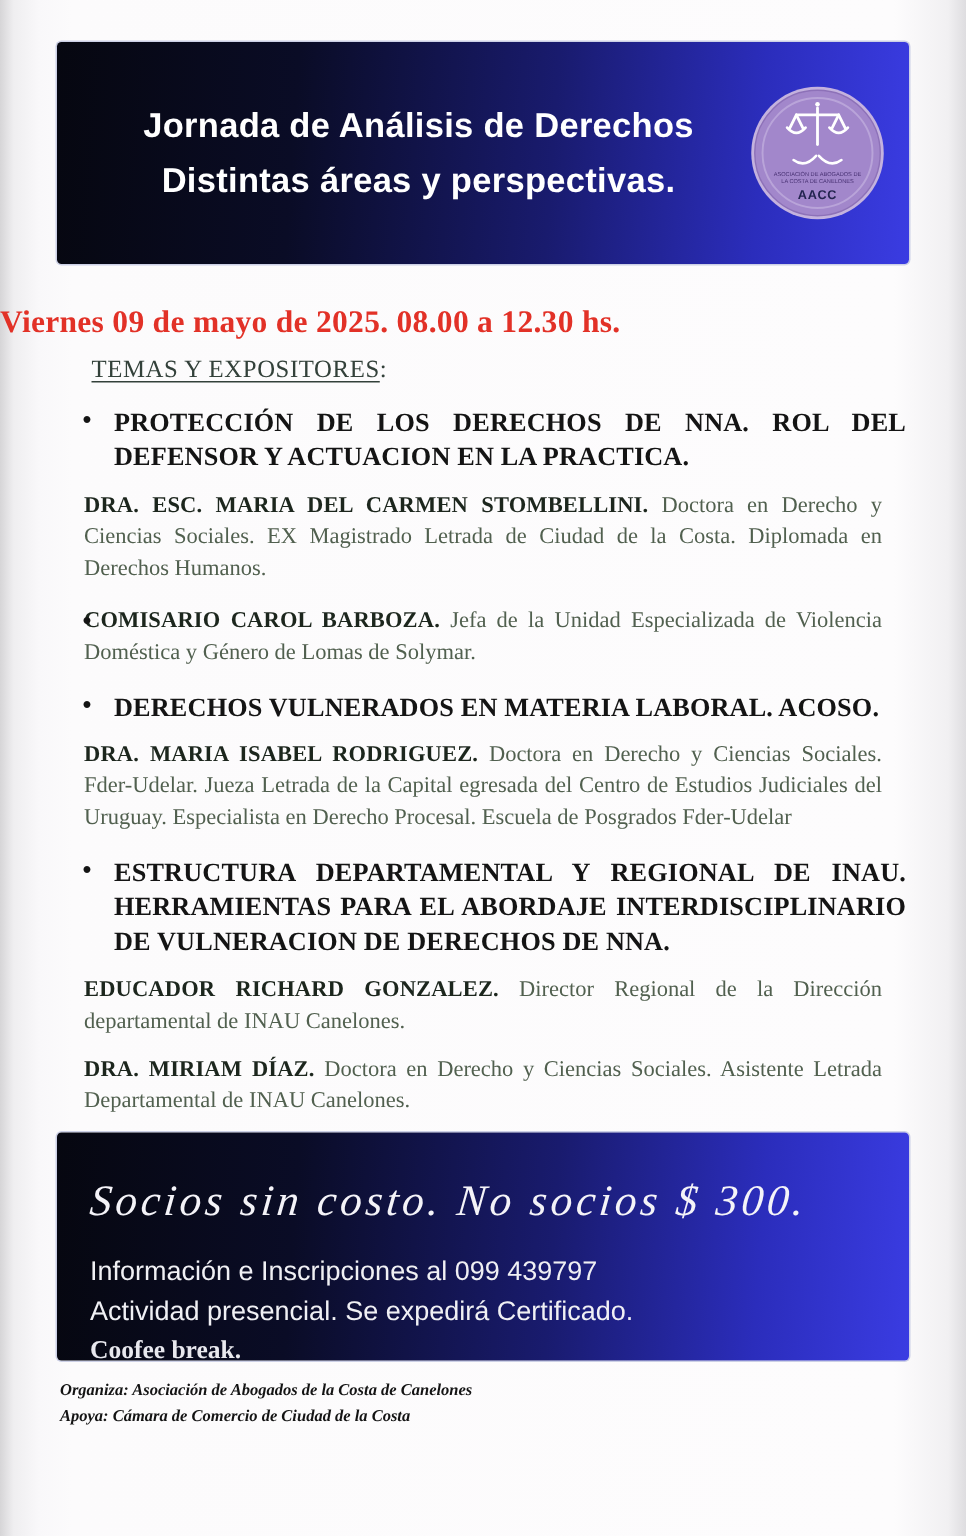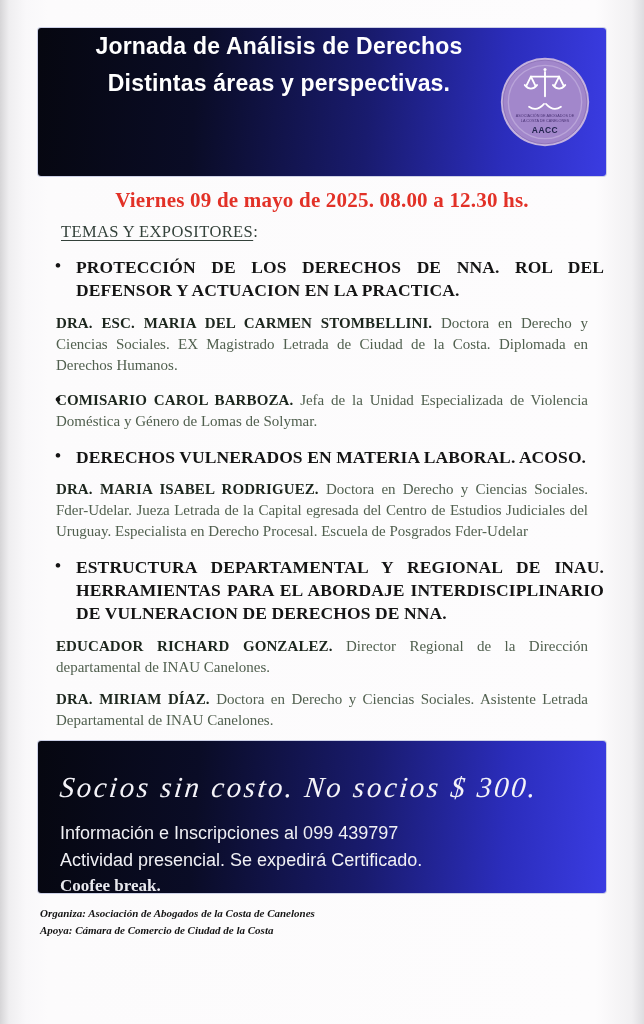--- a/index.html
+++ b/index.html
@@ -10,33 +10,33 @@
       linear-gradient(90deg,#d6d5d7 0px,#efeef0 9px,#f9f8fa 26px,#fcfbfc 48px,
                       #fdfcfd calc(100% - 48px),#f1f0f2 calc(100% - 12px),#dedde0 100%);
   }
   .page{width:644px;height:1024px;position:relative;}
 
   
   .banner{
     margin:28px 38px 0;height:148px;border-radius:3px;position:relative;
     background:linear-gradient(94deg,#060710 0%,#0a0c26 28%,#191b6e 58%,#2b2dbc 82%,#3a3ce2 100%);
     box-shadow:0 0 0 1px #ccd0e6;
-    display:flex;
+    display:flex;align-items:center;
   }
   .banner-title{
     flex:1;text-align:center;color:#ffffff;
     font-family:"Liberation Sans","DejaVu Sans",sans-serif;
     font-weight:bold;font-size:23px;line-height:1.62;
     padding:0 104px 0 18px;letter-spacing:.2px;
   }
   .logo{position:absolute;right:14px;top:50%;transform:translateY(-50%);width:94px;height:94px;}
 
   
   .date-line{
-    margin-top:12px;text-align:center;color:#e23127;
+    margin-top:26px;text-align:left;color:#e23127;
     font-weight:bold;font-size:21px;letter-spacing:.2px;
   }
   .section-heading{margin:9px 61px 0;font-size:16.5px;color:#33413a;letter-spacing:.4px;}
   .section-heading .u{text-decoration:underline;text-underline-offset:3px;}
 
   
   .topic{
     margin:14px 40px 0;padding-left:36px;position:relative;
     font-weight:bold;font-size:17.5px;line-height:1.3;color:#141414;
     text-align:justify;letter-spacing:.1px;

